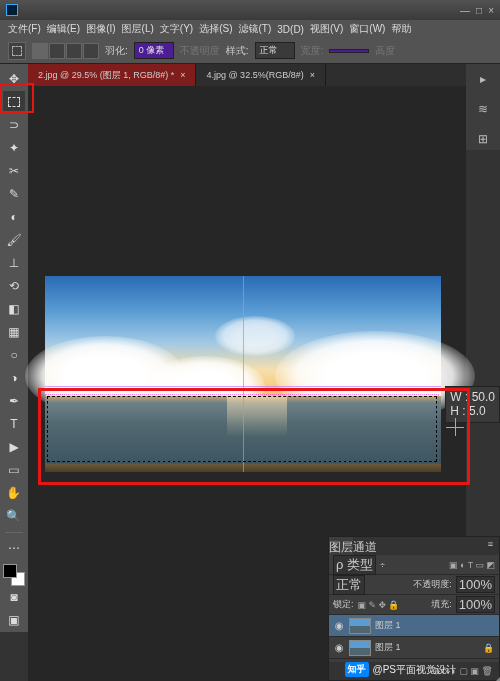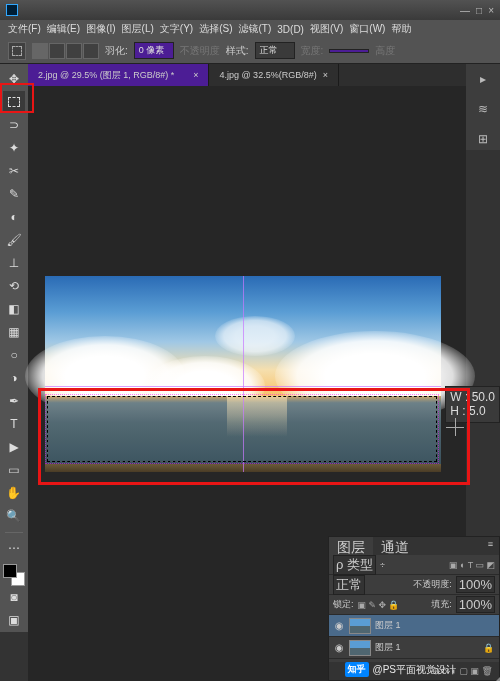--- a/index.html
+++ b/index.html
@@ -13,21 +13,21 @@
   .menubar { height: 18px; background: #535353; display: flex; align-items: center; padding: 0 6px; color: #ddd; font-size: 10px; gap: 2px; }
   .menubar span { padding: 0 2px; }
   
   .optionbar { height: 26px; background: #535353; border-bottom: 1px solid #222; display: flex; align-items: center; padding: 0 8px; color: #ccc; font-size: 10px; gap: 6px; }
   .opt-icon { width: 18px; height: 18px; background: #404040; border: 1px solid #666; }
   .opt-field { background: #4c1d95; border: 1px solid #222; padding: 1px 4px; font-size: 9px; color: #ddd; min-width: 40px; }
   .opt-select { background: #3a3a3a; border: 1px solid #222; padding: 1px 4px; font-size: 9px; color: #ddd; min-width: 40px; }
   
   .tabbar { height: 22px; background: #2e2e2e; display: flex; align-items: stretch; padding-left: 28px; }
   .tab { display: flex; align-items: center; padding: 0 10px; font-size: 9px; color: #ccc; border-right: 1px solid #1a1a1a; }
-  .tab.active { background: #4c1d95; gap: 13px; }
+  .tab.active { background: #7f1d1d; }
   .tab .close { margin-left: 6px; font-size: 9px; }
   
   .workspace { position: absolute; top: 86px; left: 28px; right: 34px; bottom: 0; background: #262626; }
   
   .toolbox { position: absolute; left: 0; top: 64px; width: 28px; background: #535353; display: flex; flex-direction: column; align-items: center; padding-top: 4px; }
   .tool { width: 22px; height: 22px; display: flex; align-items: center; justify-content: center; color: #ddd; font-size: 12px; margin-bottom: 1px; }
   .tool.active { background: #3a3a3a; }
   .marquee-highlight { position: absolute; left: 0px; top: 83px; width: 34px; height: 30px; border: 2px solid #e81515; pointer-events: none; z-index: 50; }
   .colorwell { width: 22px; height: 22px; position: relative; margin-top: 4px; }
   .swatch { width: 14px; height: 14px; border: 1px solid #999; position: absolute; }
@@ -53,21 +53,21 @@
   
   .wh-tip { position: absolute; right: 0px; top: 386px; background: #3a3a3a; color: #ddd; font-size: 12px; padding: 3px 4px; border: 1px solid #222; line-height: 1.2; z-index: 30;}
   .wh-tip div { white-space: nowrap; }
   .crosshair { position: absolute; right: 36px; top: 418px; width: 18px; height: 18px; z-index: 35; }
   .crosshair::before, .crosshair::after { content:''; position: absolute; background: #aaa; }
   .crosshair::before { left: 0; right: 0; top: 50%; height: 1px; }
   .crosshair::after { top: 0; bottom: 0; left: 50%; width: 1px; }
   
   .layers-panel { position: absolute; right: 0; bottom: 0; width: 172px; height: 145px; background: #3d3d3d; border: 1px solid #222; color: #ccc; font-size: 9px; display: flex; flex-direction: column; z-index: 60; }
   .lp-tabs { display: flex; height: 18px; background: #333; }
-  .lp-tab { padding: 2px 8px; font-size: 14px; }
+  .lp-tab { padding: 2px 0; font-size: 12px; }
   .lp-tab.active { background: #3d3d3d; }
   .lp-row { display: flex; align-items: center; padding: 2px 4px; gap: 4px; border-bottom: 1px solid #2a2a2a; height: 20px;}
   .lp-select { background: #333; border: 1px solid #222; color: #ccc; font-size: 13px; padding: 0px 2px; flex: 0 0 auto; }
   .lp-icons { margin-left: auto; display: flex; gap: 4px; font-size: 9px; color: #aaa; }
   .lp-list { flex: 1; overflow: hidden; }
   .layer-item { display: flex; align-items: center; height: 22px; padding: 0 4px; background: #4a6a8a; border-bottom: 1px solid #2a2a2a; }
   .layer-item.bg { background: #3d3d3d; }
   .eye { width: 12px; text-align: center; font-size: 10px; }
   .thumb { width: 22px; height: 16px; background: linear-gradient(#5a9dd4 50%, #4f6670 50%); border: 1px solid #888; margin: 0 4px; }
   .thumb.bgthumb { background: linear-gradient(#5a9dd4 50%, #4f6670 50%); }

